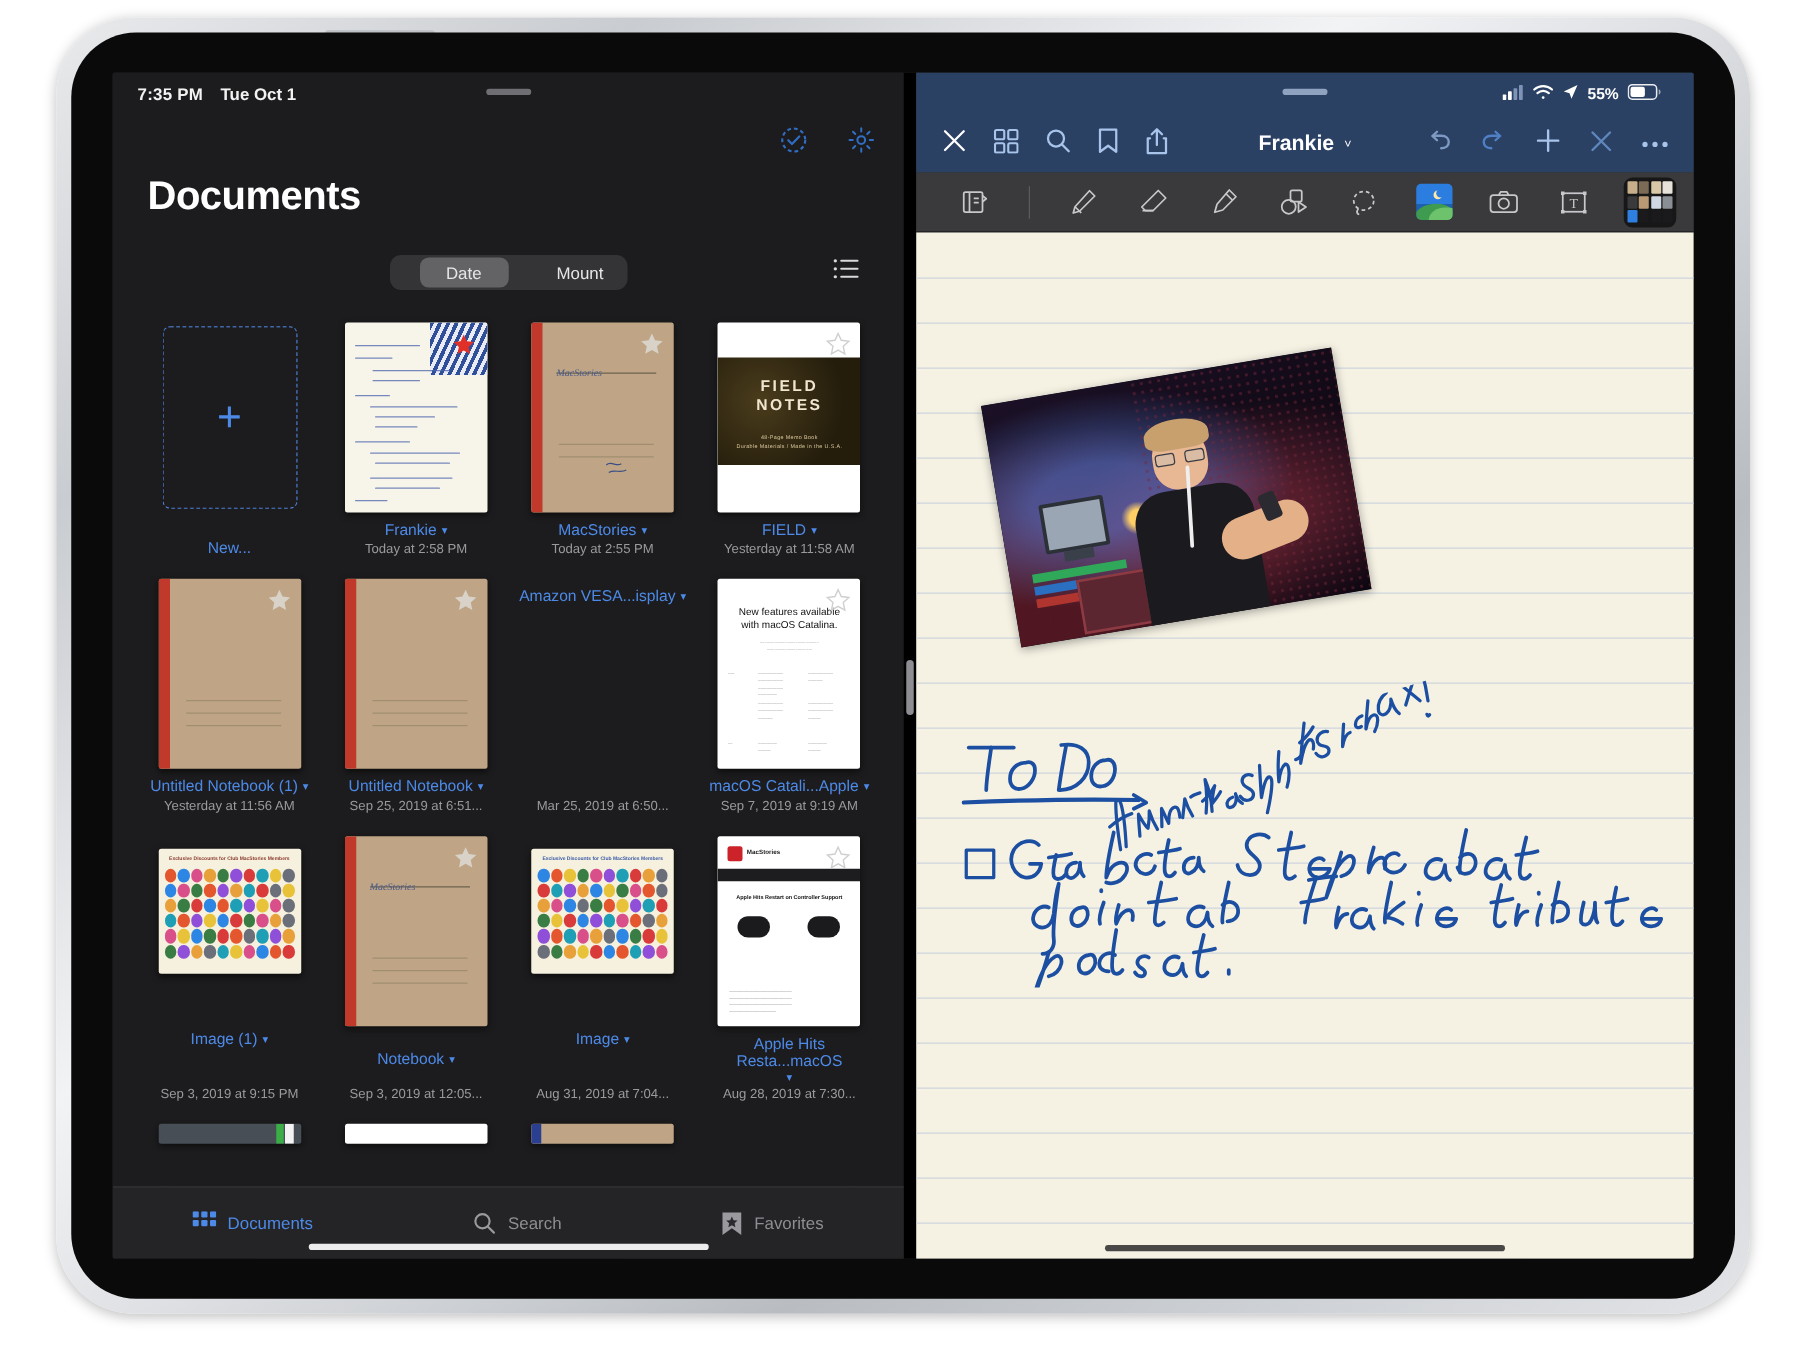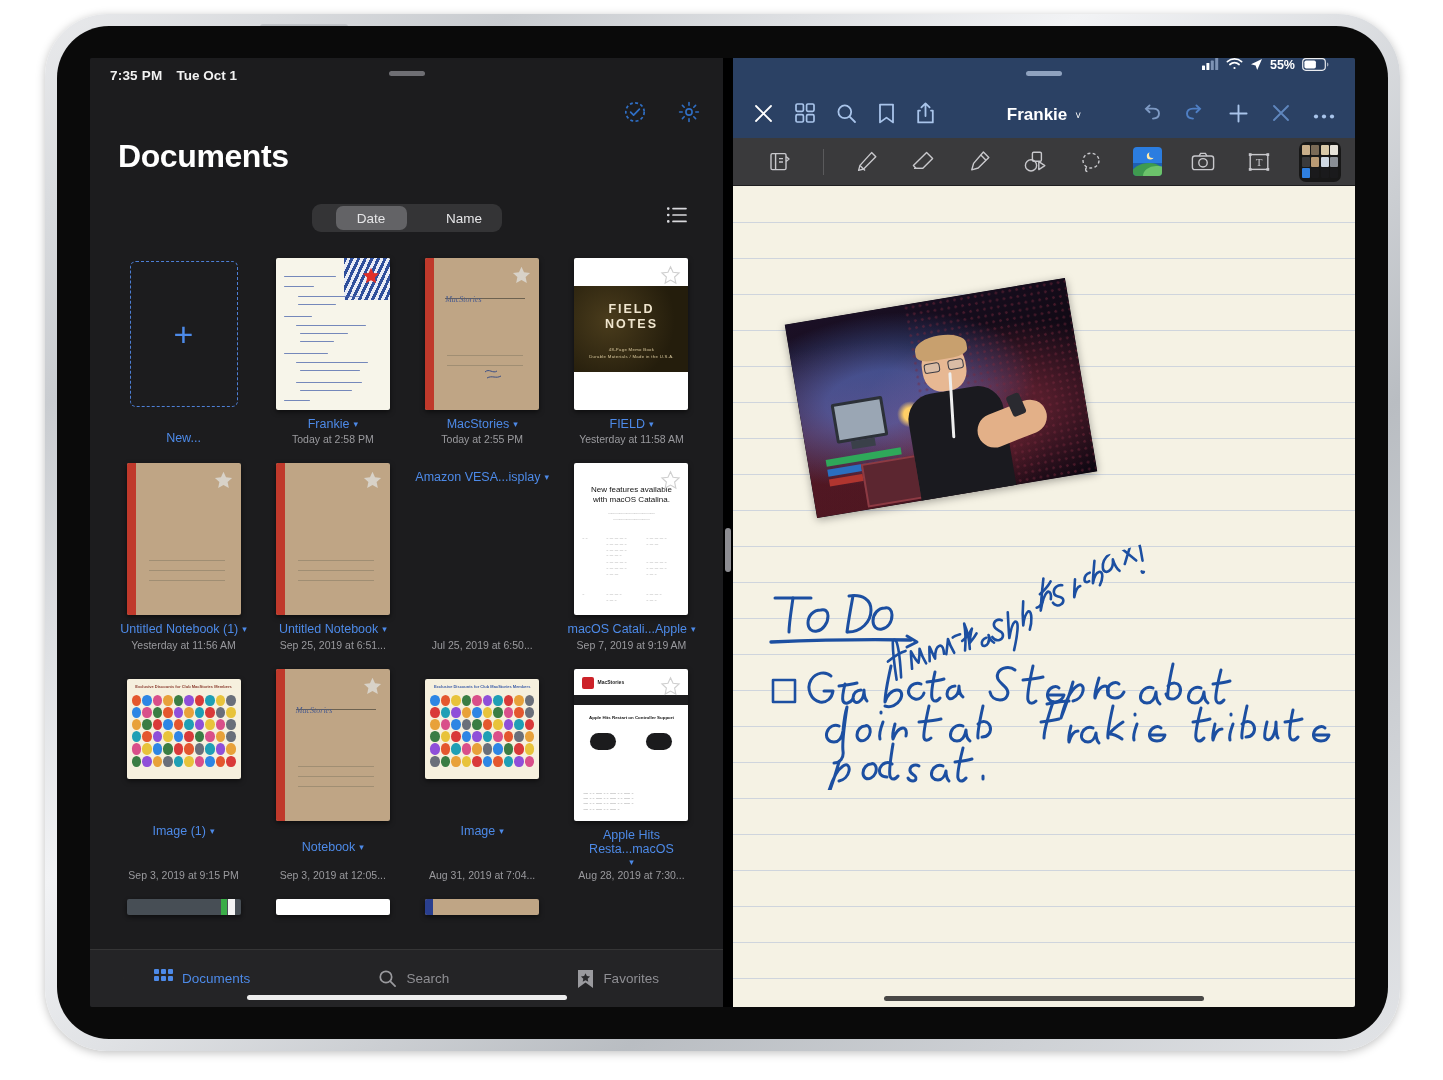--- a/index.html
+++ b/index.html
@@ -197,21 +197,21 @@
   #divider { width: 10px; flex: 0 0 10px; background:#000; position:relative; }
   #divider .handle {
     position:absolute; left:2px; top:470px; width:6px; height:44px;
     border-radius:3px; background:#8d8d92;
   }
 
   
   #right-pane { position:relative; flex:1 1 auto; background:#2b2b2d; display:flex; flex-direction:column; }
   #n-status {
     height:34px; background:#2b4164; position:relative;
-    display:flex; align-items:flex-start; justify-content:flex-end;
+    display:flex; align-items:center; justify-content:flex-end;
     padding-right:26px; gap:7px;
     color:#fff; font-size:12.5px; font-weight:bold;
   }
   #n-status .grabber2 { position:absolute; left:50%; top:13px; transform:translateX(-50%);
     width:36px; height:5px; border-radius:3px; background:#8fa2bf; }
   #n-toolbar {
     height:46px; background:#2b4164;
     display:flex; align-items:center; position:relative; padding:0 20px;
   }
   .tb-left { display:flex; align-items:center; gap:21px; }
@@ -333,21 +333,21 @@
           <path d="M12 2.6v2.6M12 18.8v2.6M21.4 12h-2.6M5.2 12H2.6M18.6 5.4l-1.8 1.8M7.2 16.8l-1.8 1.8M18.6 18.6l-1.8-1.8M7.2 7.2L5.4 5.4" stroke-linecap="round"></path>
         </svg>
       </span>
     </div>
 
     <div id="page-title">Documents</div>
 
     <div id="sort-row">
       <div class="seg">
         <div class="seg-item active">Date</div>
-        <div class="seg-item">Name</div>
+        <div class="seg-item">Mount</div>
       </div>
     </div>
     <span id="list-toggle">
       <svg width="22" height="18" viewBox="0 0 22 18" fill="none" stroke="#d8d8dc" stroke-width="1.7" stroke-linecap="round">
         <path d="M7 2.6h13M7 9h13M7 15.4h13"></path>
         <path d="M2.2 2.6h.1M2.2 9h.1M2.2 15.4h.1" stroke-width="2.6"></path>
       </svg>
     </span>
 
     <div id="doc-scroll">
@@ -468,21 +468,21 @@
               <span class="chev">▾</span>
             </div>
           <div class="doc-date">Sep 25, 2019 at 6:51...</div>
         </div>
 
         <div class="doc-cell">
           <div class="doc-label">
               <span class="nm">Amazon VESA...isplay</span>
               <span class="chev">▾</span>
             </div>
-          <div class="doc-date">Jul 25, 2019 at 6:50...</div>
+          <div class="doc-date">Mar 25, 2019 at 6:50...</div>
         </div>
 
         <div class="doc-cell">
           <div class="thumb-wrap">
             <div class="thumb t-catalina">
               <svg class="star" viewBox="0 0 24 24">
                 <path d="M12 2l2.9 6.3 6.9.8-5.1 4.7 1.4 6.8L12 17.2 5.9 20.6l1.4-6.8L2.2 9.1l6.9-.8z" fill="none" stroke="#cfcfcf" stroke-width="1.3"></path>
               </svg>
               <div class="ch" style="white-space:pre-line">New features available
 with macOS Catalina.</div>

